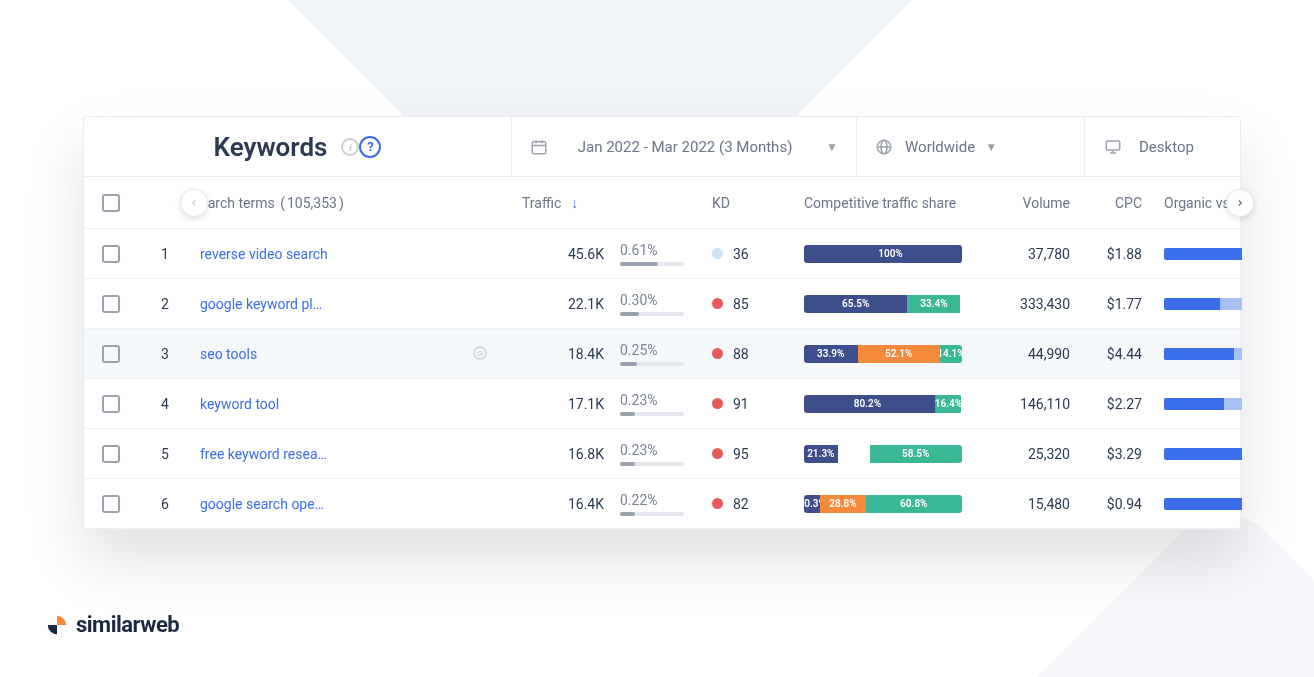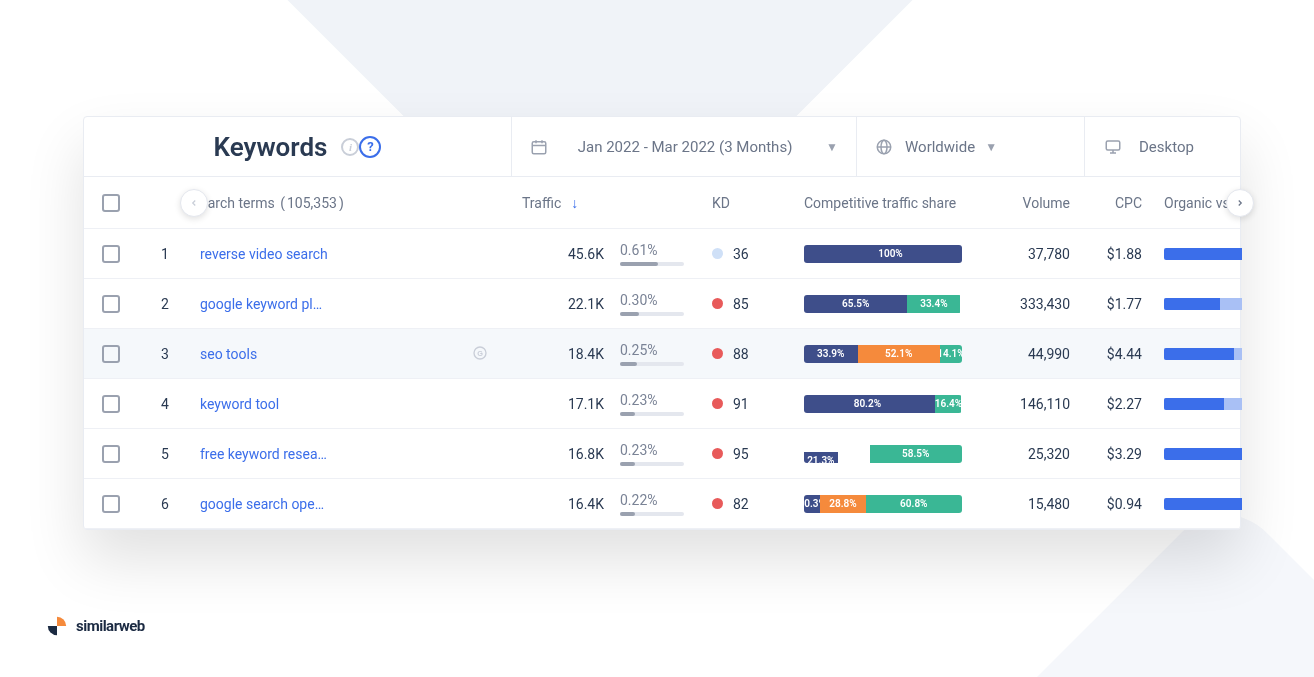--- a/index.html
+++ b/index.html
@@ -110,21 +110,21 @@
     position:absolute; top: 12px; width:28px; height:28px; border-radius:50%;
     background:#fff; border:1px solid #e4e7ee; box-shadow:0 2px 6px rgba(0,0,0,0.12);
     display:flex; align-items:center; justify-content:center; color:#6b7588; cursor:pointer; z-index:3;
   }
   .scroll-left { left: 96px; color:#c9ced8;}
   .scroll-right { right: -14px; }
 
   .logo {
     position:absolute; bottom: 40px; left: 46px; display:flex; align-items:center; gap:8px; z-index:2;
   }
-  .logo-text { font-size:15px; font-weight:700; color:#1b2a42; letter-spacing:-0.5px;}
+  .logo-text { font-size:22px; font-weight:700; color:#1b2a42; letter-spacing:-0.5px;}
   .logo-mark { width:22px; height:22px; position:relative; }
 </style>
 </head>
 <body>
 
 <div class="bg-shape"></div>
 <div class="bg-shape2"></div>
 
 <div class="panel">
   <div class="toolbar">
@@ -361,21 +361,21 @@
             <div class="pct-bar-bg">
               <div class="pct-bar" style="width:24%"></div>
             </div>
           </div>
           <div class="cell kd-cell">
             <span class="kd-dot kd-hard"></span>
             <span>95</span>
           </div>
           <div class="cell">
             <div class="share-bar">
-              <div class="seg c-navy" style="width: 21.3%; margin-top: 7px;">21.3%</div>
+              <div class="seg c-navy" style="width: 21.3%;">21.3%</div>
               <div class="seg c-orange" style="width: 20.2%; margin-top: 36px;">20.2%</div>
               <div class="seg c-teal" style="width: 58.5%;">58.5%</div>
             </div>
           </div>
           <div class="cell right">25,320</div>
           <div class="cell right">$3.29</div>
           <div class="cell" style="padding-left: 14px;">
             <div class="organic-bar">
               <div class="organic-fill" style="width:100%"></div>
             </div>

